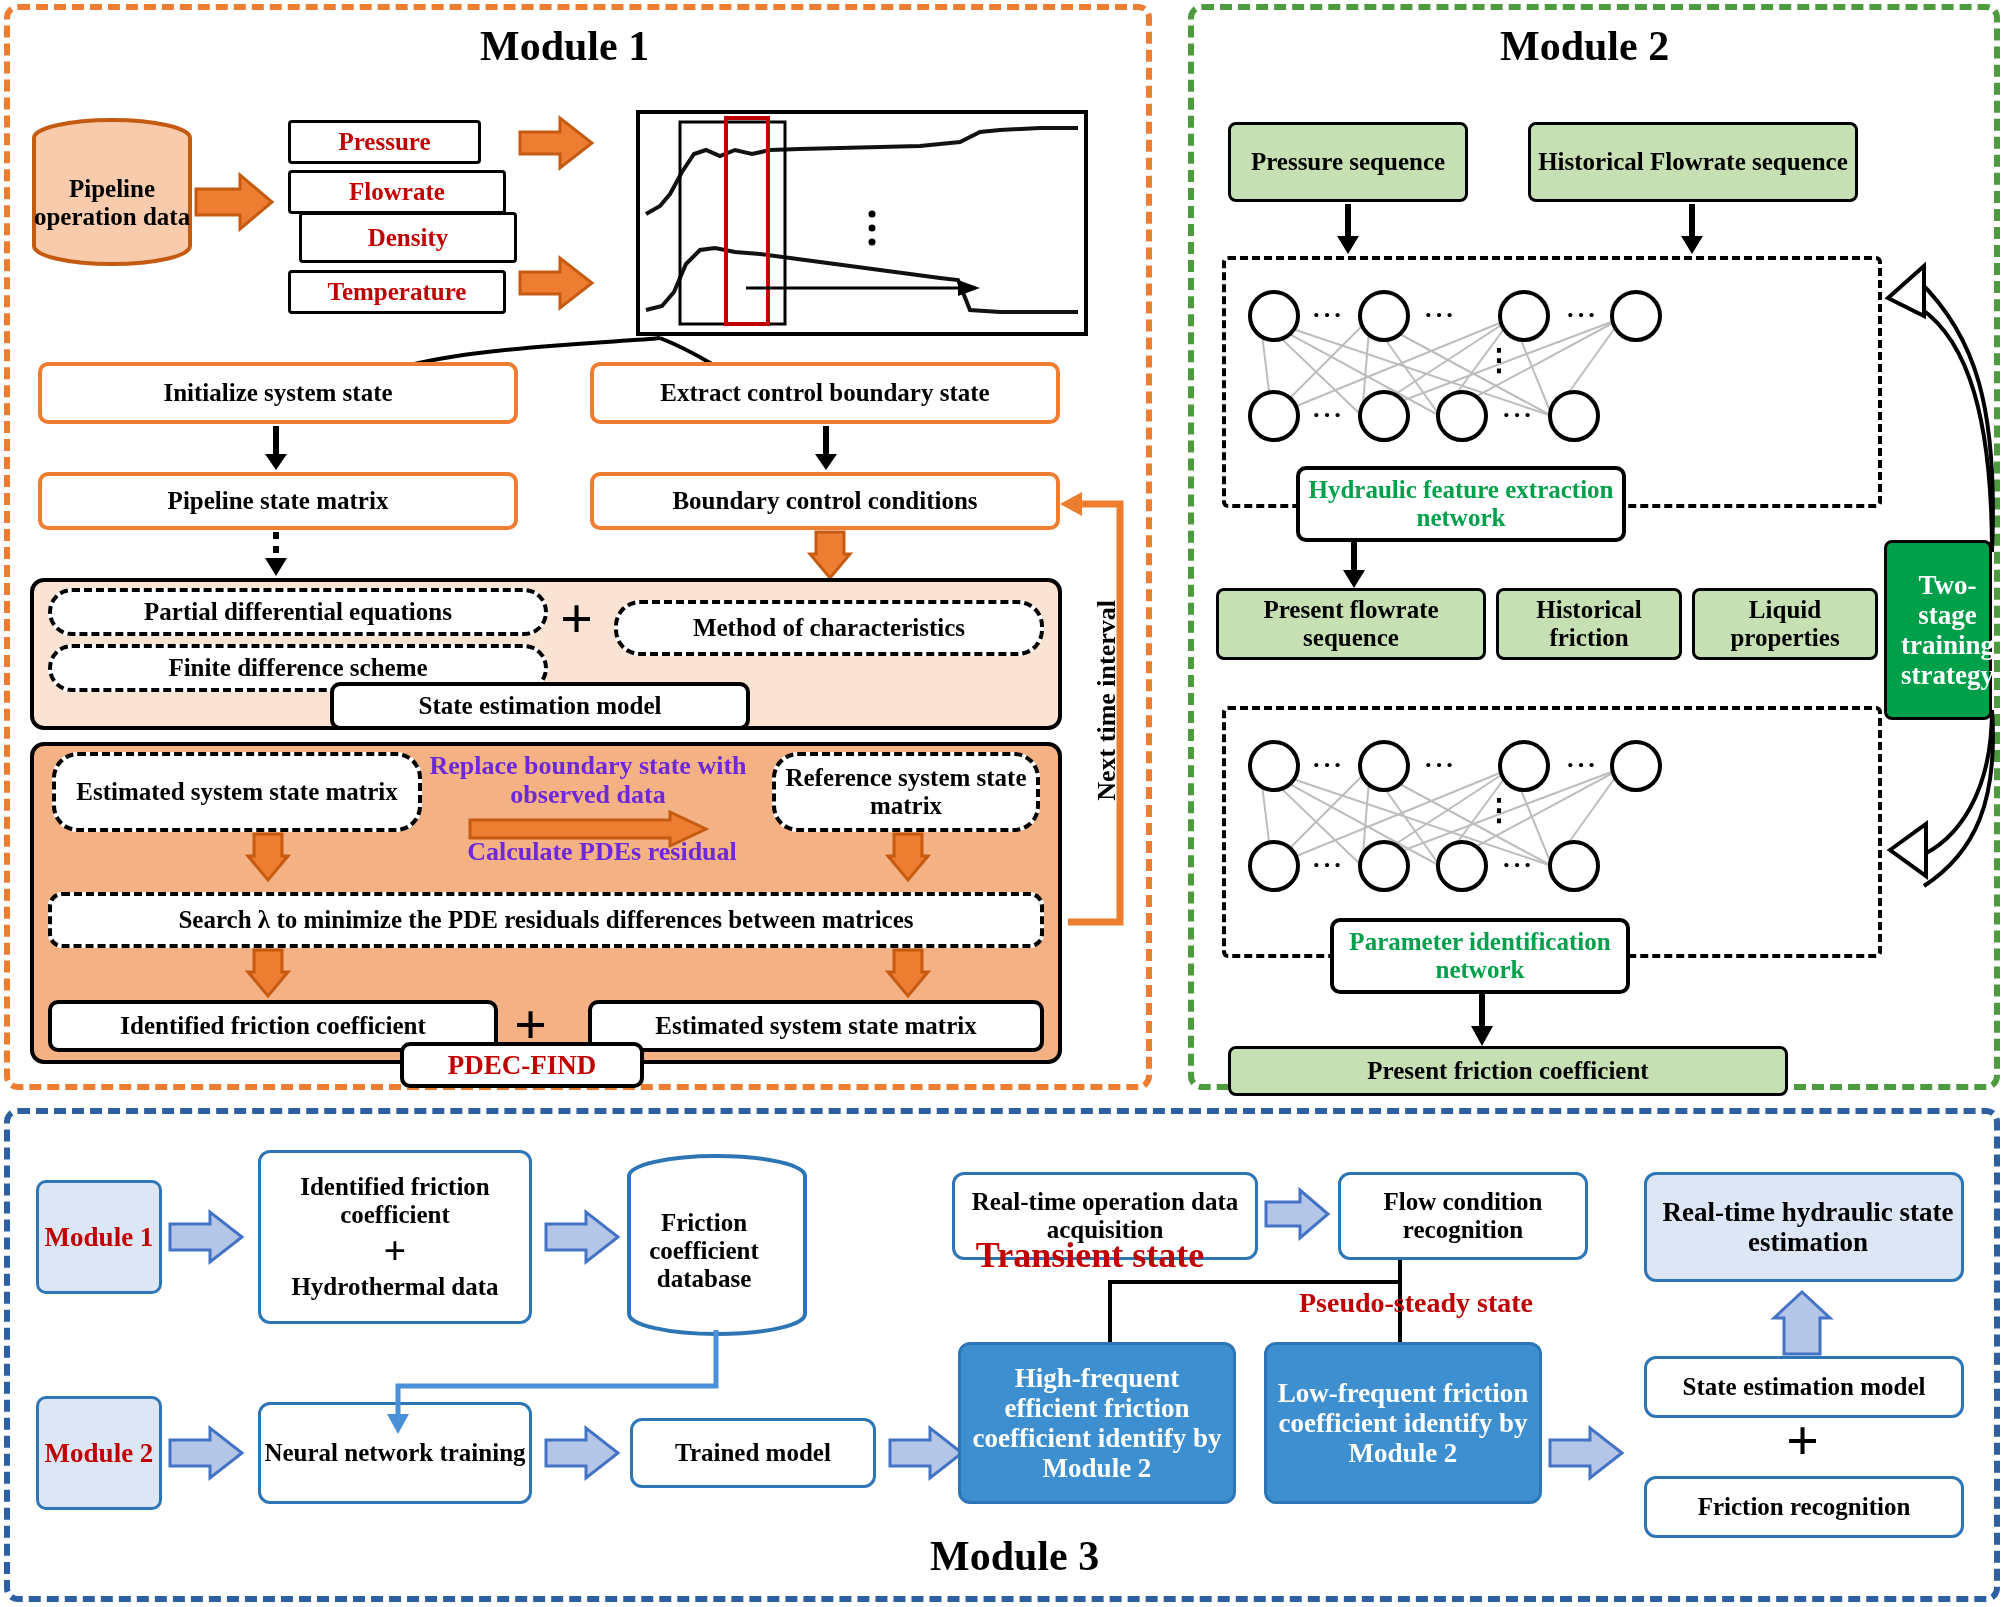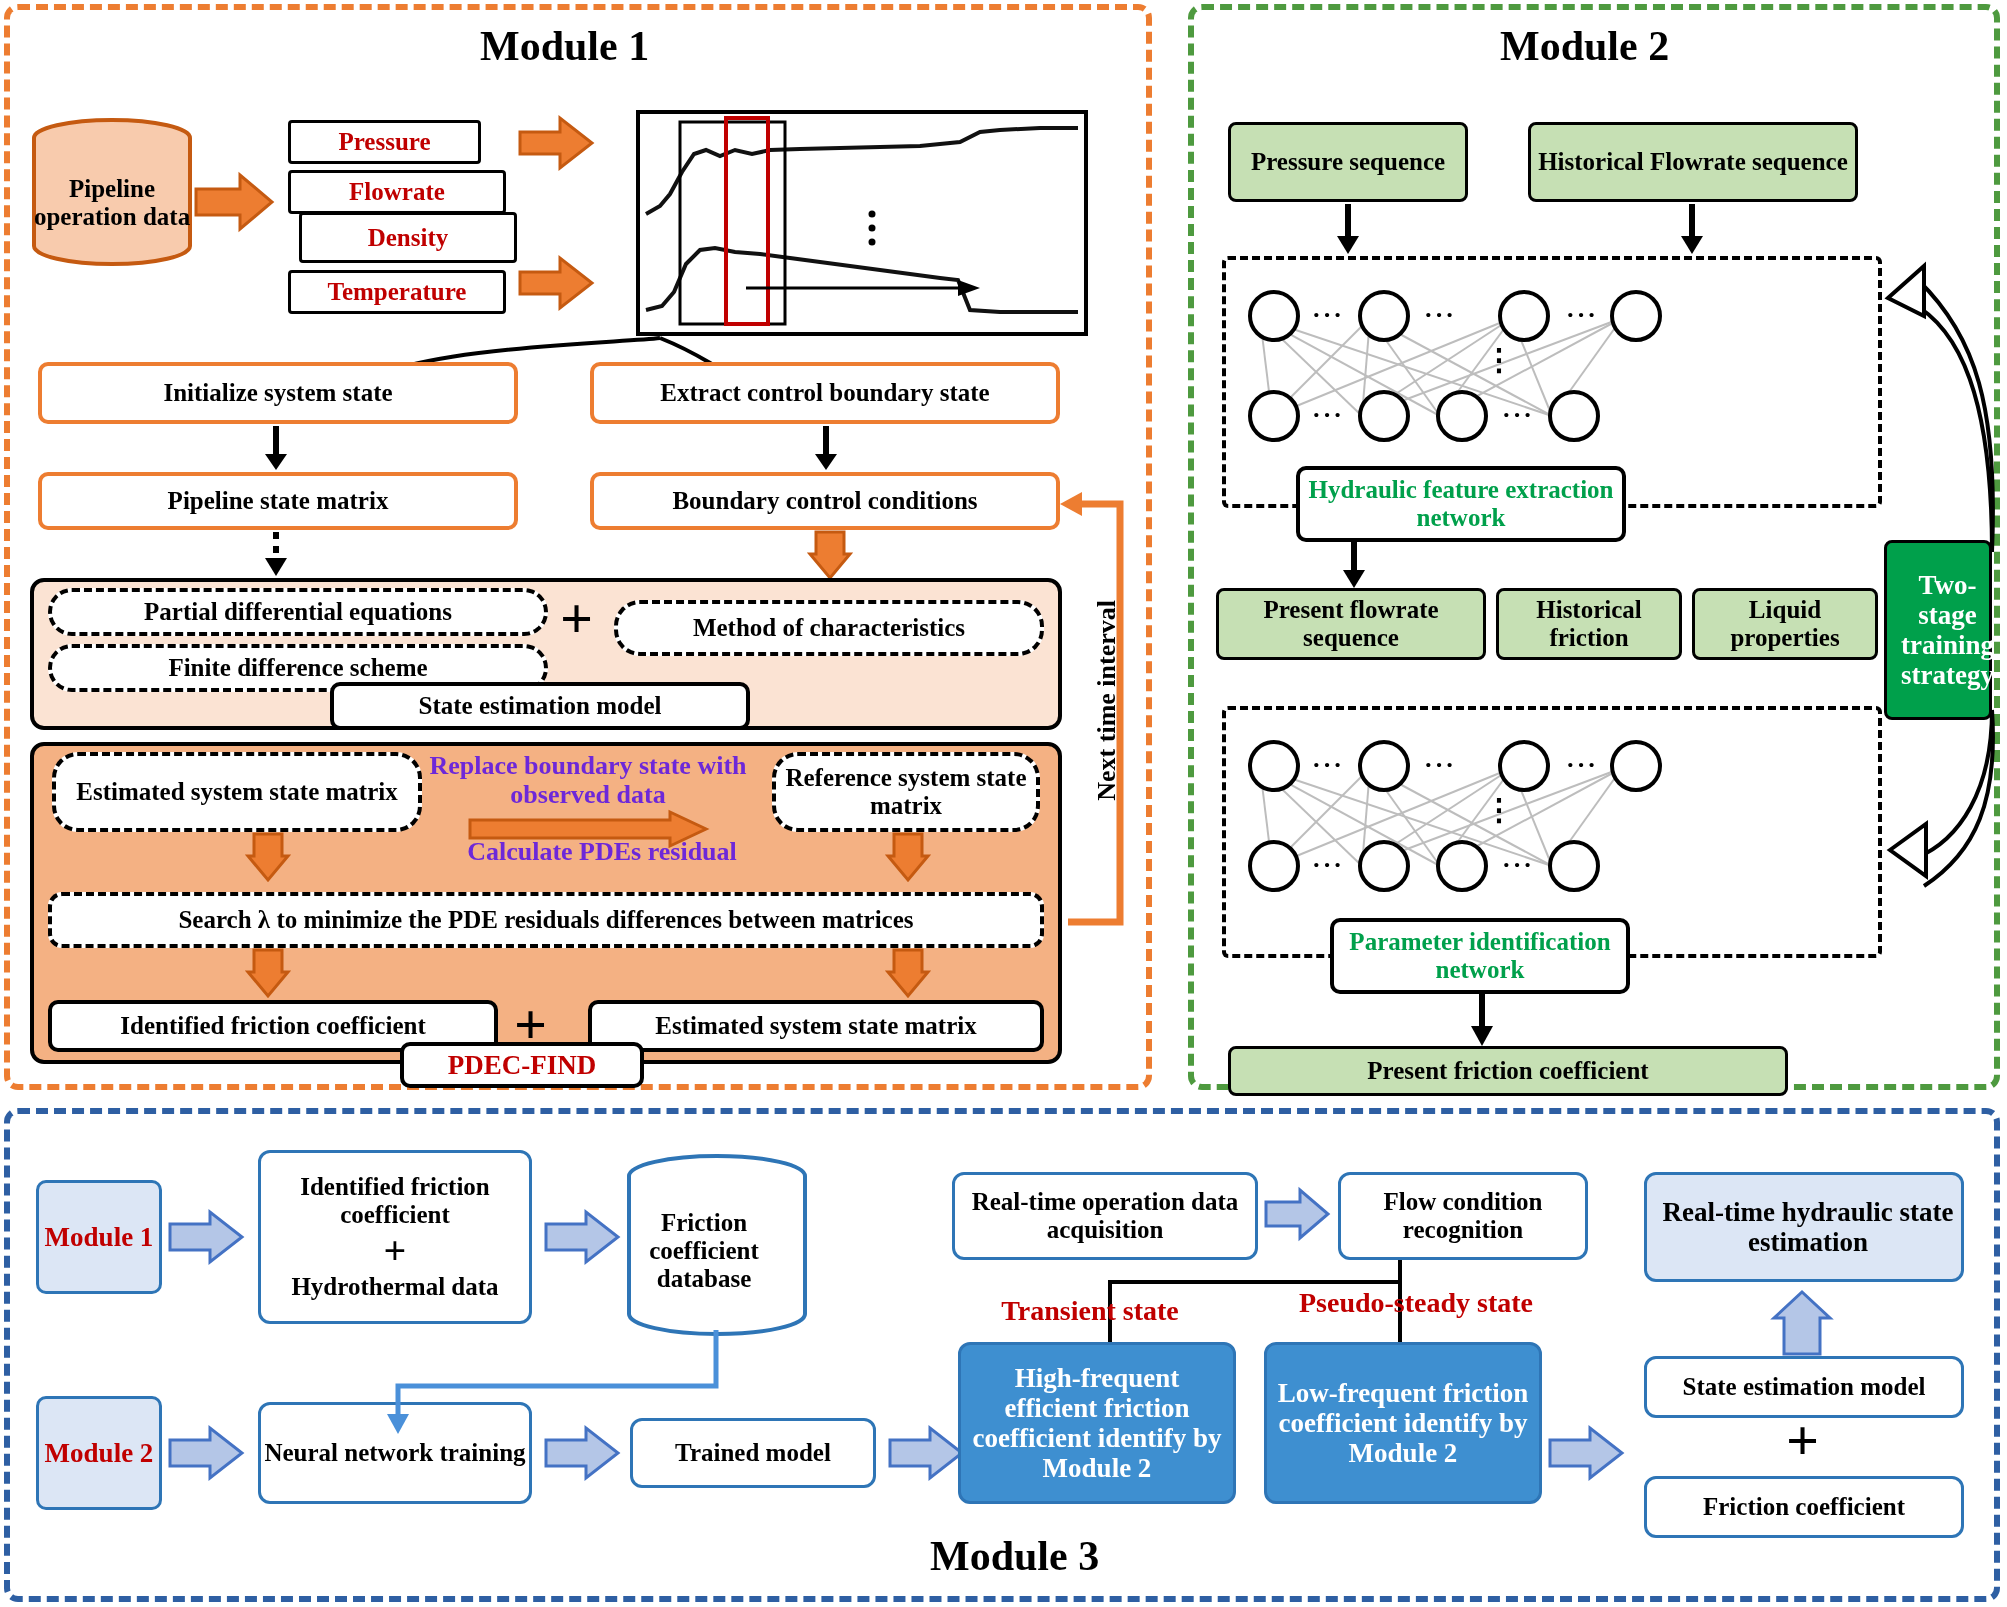--- a/index.html
+++ b/index.html
@@ -584,21 +584,21 @@
     <span>Flow condition recognition</span>
   </div>
 
   <svg class="arrow" style="left:1000px; top:1258px;" width="620" height="120">
     <path d="M400,2 L400,24 L110,24 L110,96" fill="none" stroke="#000" stroke-width="4"></path>
     <polygon points="99,92 121,92 110,114" fill="#000"></polygon>
     <path d="M400,24 L400,96" fill="none" stroke="#000" stroke-width="4"></path>
     <polygon points="389,92 411,92 400,114" fill="#000"></polygon>
   </svg>
 
-  <div class="caption caption-red" style="left:960px; top:1296px; width:260px; font-size:28px;">
+  <div class="caption caption-red" style="left:960px; top:1236px; width:260px; font-size:36px;">
     <span>Transient state</span>
   </div>
   <div class="caption caption-red" style="left:1256px; top:1288px; width:320px; font-size:28px;">
     <span>Pseudo-steady state</span>
   </div>
 
   <div class="box blue-fill" style="left:958px; top:1342px; width:278px; height:162px; padding:6px;">
     <span>High-frequent efficient friction coefficient identify by Module 2</span>
   </div>
   <div class="box blue-fill" style="left:1264px; top:1342px; width:278px; height:162px; padding:6px;">
@@ -613,16 +613,16 @@
     <span>Real-time hydraulic state estimation</span>
   </div>
   <svg class="arrow" style="left:1780px; top:1292px;" width="52" height="62">
     <polygon points="4,62 4,26 -6,26 22,0 50,26 40,26 40,62" fill="#B4C6E7" stroke="#4472C4" stroke-width="3"></polygon>
   </svg>
   <div class="box blue-box" style="left:1644px; top:1356px; width:320px; height:62px;">
     <span>State estimation model</span>
   </div>
   <div class="plus" style="left:1786px; top:1412px;">+</div>
   <div class="box blue-box" style="left:1644px; top:1476px; width:320px; height:62px;">
-    <span>Friction coefficient</span>
+    <span>Friction recognition</span>
   </div>
 
 </div>
 
 </body></html>

